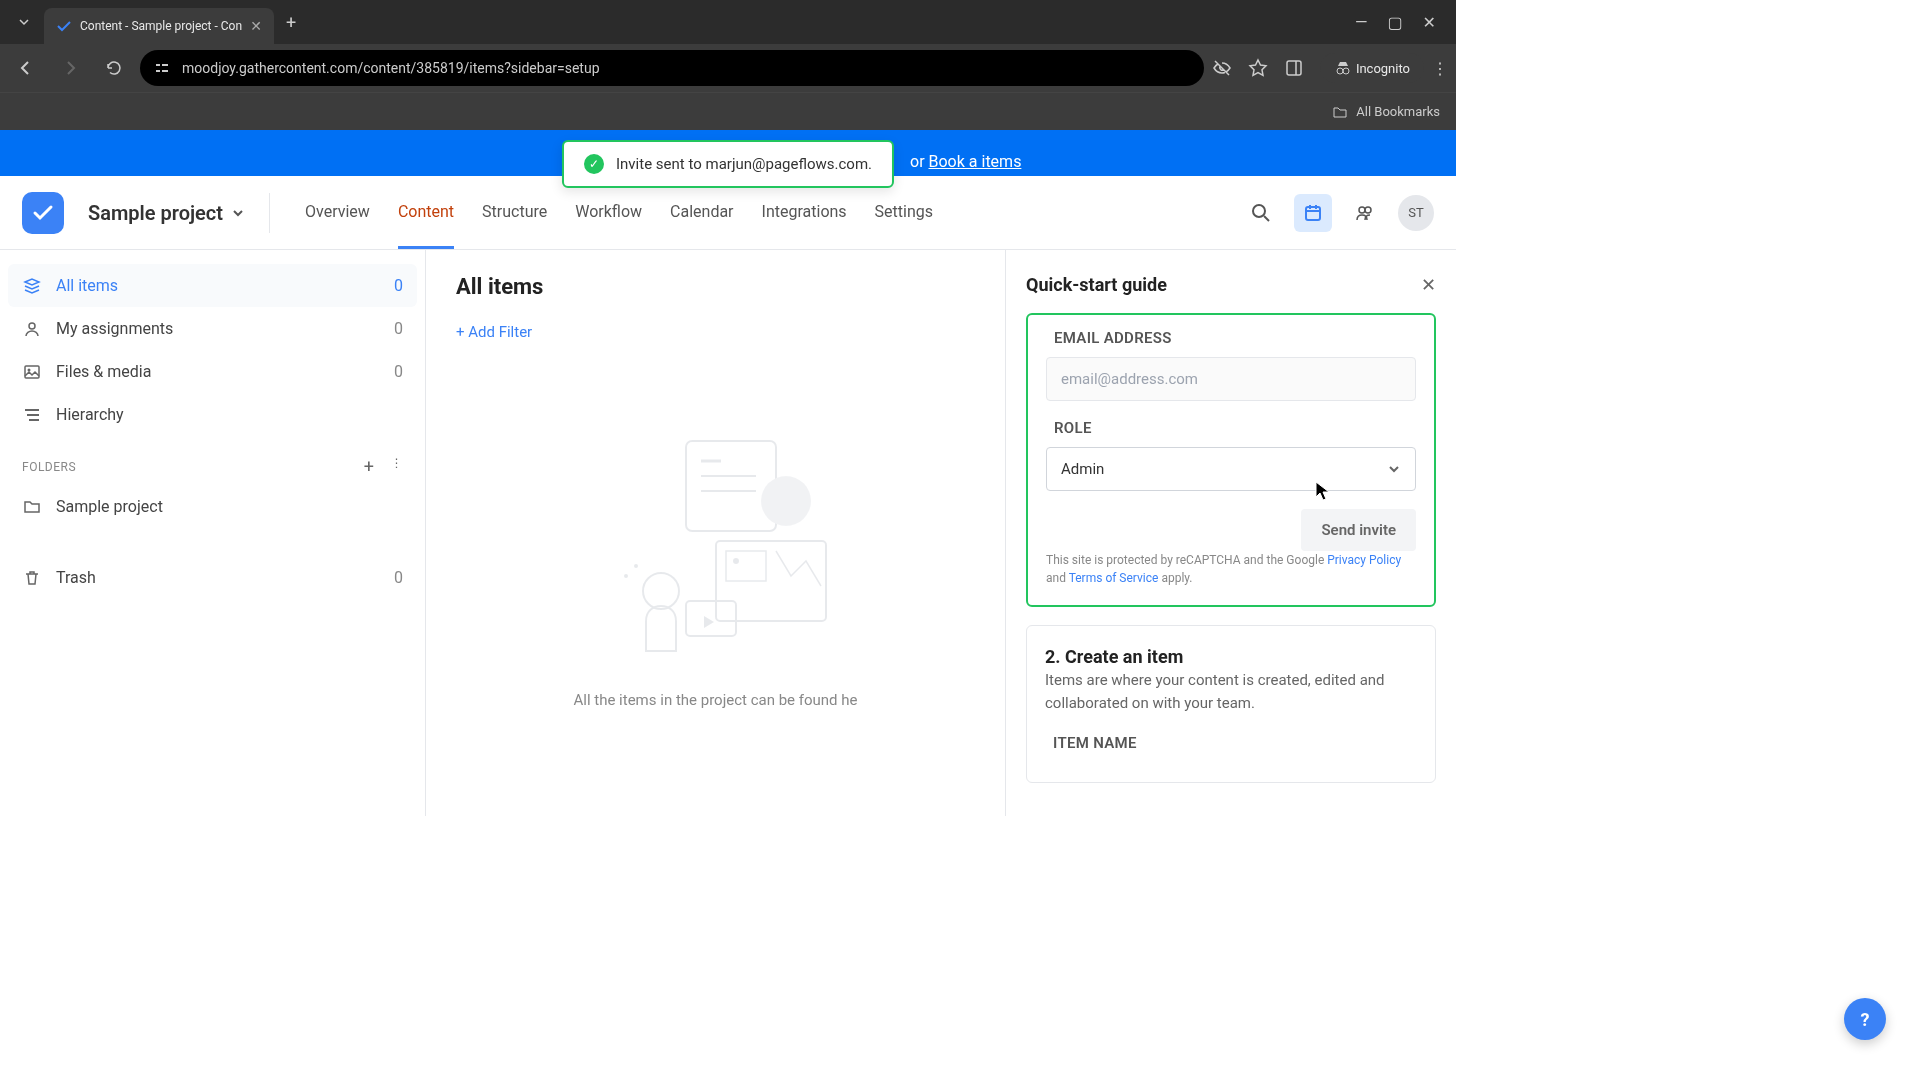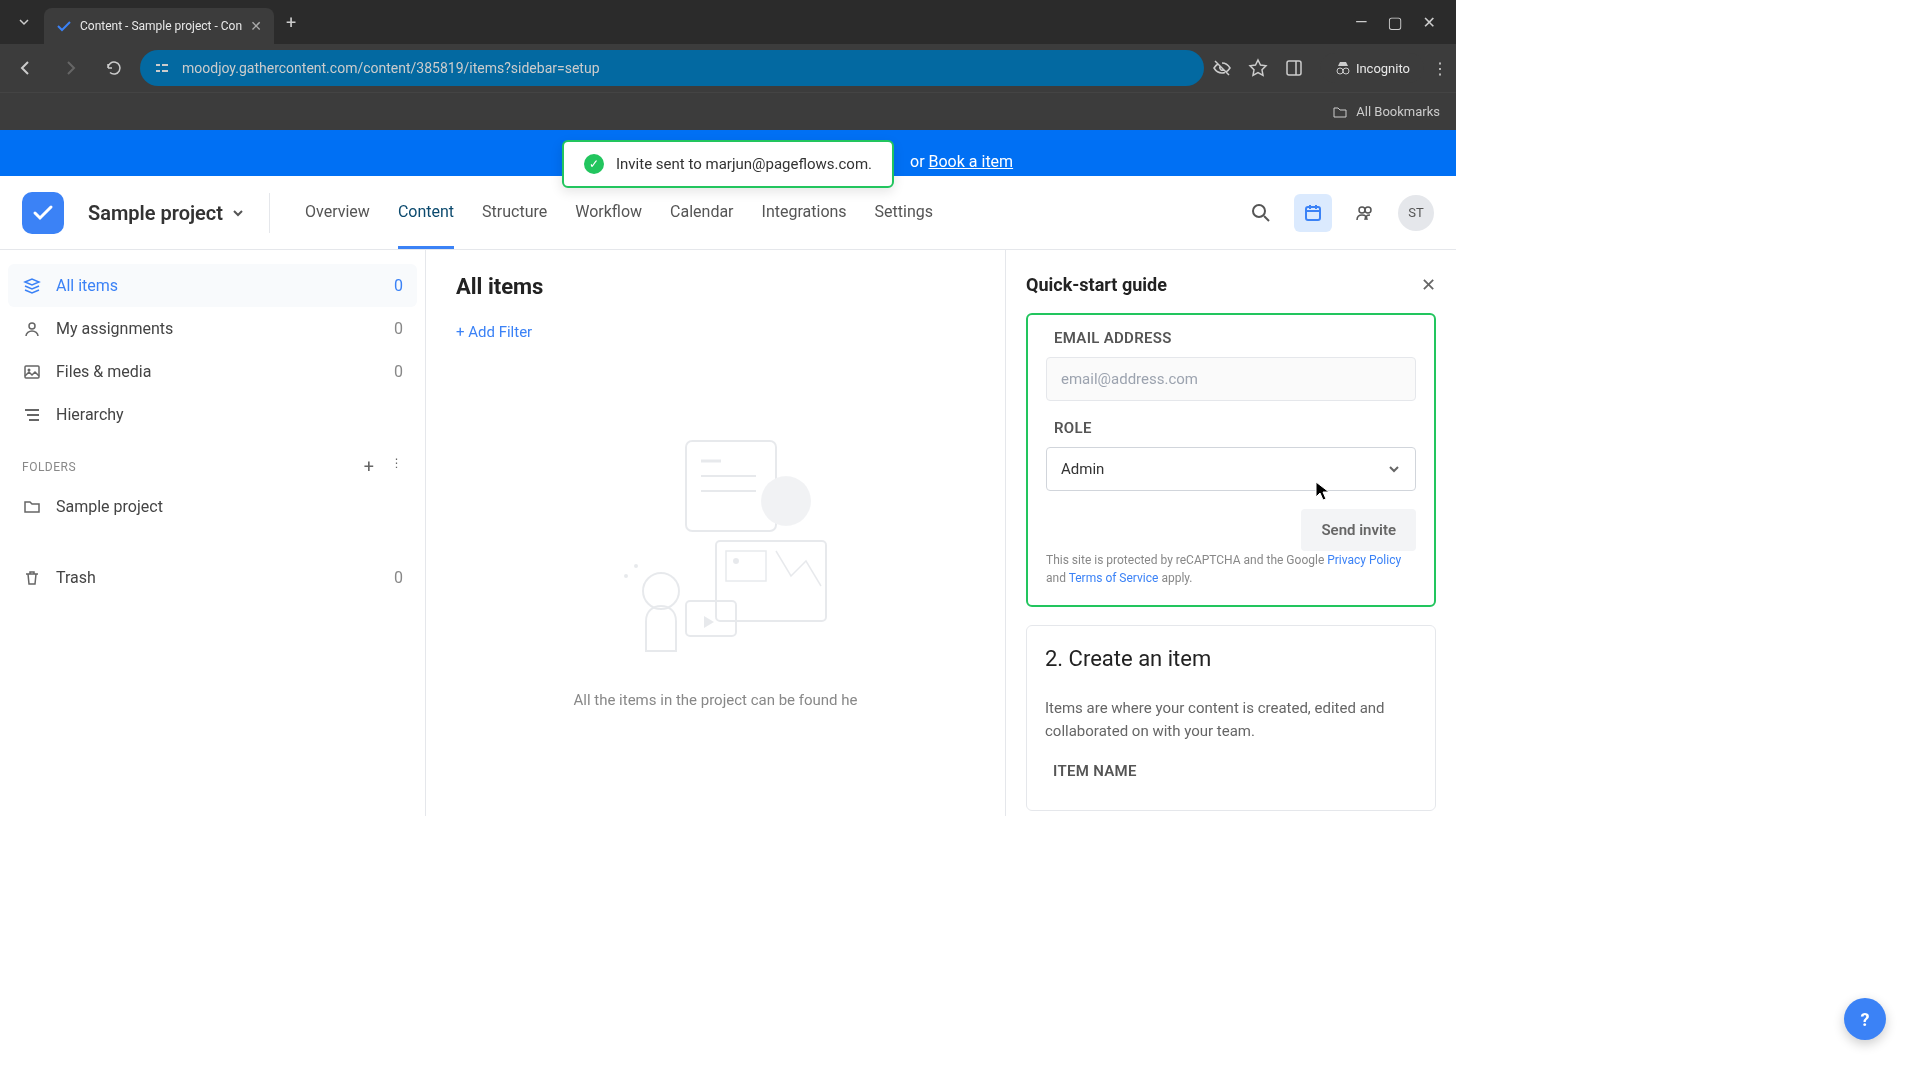--- a/index.html
+++ b/index.html
@@ -12,21 +12,21 @@
 .tab-favicon { width: 16px; height: 16px; display: flex; align-items: center; justify-content: center; }
 .tab-title { color: #e8e8e8; font-size: 12px; flex: 1; white-space: nowrap; overflow: hidden; }
 .tab-close { color: #aaa; font-size: 14px; cursor: pointer; }
 .new-tab { color: #ccc; font-size: 18px; margin-left: 12px; cursor: pointer; }
 .window-controls { margin-left: auto; display: flex; gap: 20px; color: #ccc; padding-right: 12px; }
 .window-controls span { cursor: pointer; }
 
 .url-bar { background: #3c3c3c; height: 48px; display: flex; align-items: center; padding: 0 8px; gap: 8px; }
 .nav-btn { width: 36px; height: 36px; display: flex; align-items: center; justify-content: center; color: #ccc; cursor: pointer; border-radius: 18px; }
 .nav-btn.disabled { color: #666; }
-.url-input { flex: 1; background: #0369a1; border-radius: 20px; height: 36px; display: flex; align-items: center; padding: 16px 14px; color: #ccc; font-size: 14px; gap: 12px; }
+.url-input { flex: 1; background: #000000; border-radius: 20px; height: 36px; display: flex; align-items: center; padding: 16px 14px; color: #ccc; font-size: 14px; gap: 12px; }
 .url-text { flex: 1; }
 .url-actions { display: flex; gap: 16px; align-items: center; color: #ccc; padding-right: 8px; }
 .incognito-badge { background: #3c3c3c; border-radius: 16px; padding: 6px 14px; display: flex; align-items: center; gap: 4px; color: #e8e8e8; font-size: 13px; }
 .kebab { color: #ccc; cursor: pointer; }
 
 .bookmarks-bar { background: #3c3c3c; height: 38px; display: flex; align-items: center; justify-content: flex-end; padding: 0 16px; color: #ccc; font-size: 13px; gap: 8px; border-top: 1px solid #444; }
 
 
 .banner { background: #0070f4; height: 46px; display: flex; align-items: center; justify-content: center; color: #fff; font-size: 16px; gap: 6px; position: relative; }
 
@@ -34,21 +34,21 @@
 .toast { position: absolute; top: 140px; left: 50%; transform: translateX(-50%); background: #fff; border: 2px solid #22c55e; border-radius: 6px; padding: 12px 20px; display: flex; align-items: center; gap: 12px; z-index: 100; box-shadow: 0 4px 12px rgba(0,0,0,0.1); }
 .toast-icon { width: 20px; height: 20px; background: #22c55e; border-radius: 50%; display: flex; align-items: center; justify-content: center; color: #fff; font-size: 12px; }
 .toast-text { color: #333; font-size: 15px; }
 
 
 .app-header { height: 74px; border-bottom: 1px solid #e5e7eb; display: flex; align-items: center; padding: 0 22px; gap: 24px; }
 .logo { width: 42px; height: 42px; background: #3b82f6; border-radius: 10px; display: flex; align-items: center; justify-content: center; }
 .project-name { font-size: 20px; font-weight: 600; color: #333; display: flex; align-items: center; gap: 8px; cursor: pointer; }
 .nav-tabs { display: flex; gap: 28px; margin-left: 11px; height: 100%; align-items: center; }
 .nav-tab { color: #555; font-size: 16px; cursor: pointer; height: 100%; display: flex; align-items: center; border-bottom: 3px solid transparent; }
-.nav-tab.active { color: #0c4a6e; border-bottom-color: #3b82f6; }
+.nav-tab.active { color: #c2410c; border-bottom-color: #3b82f6; }
 .header-right { margin-left: auto; display: flex; gap: 14px; align-items: center; }
 .header-icon { width: 38px; height: 38px; display: flex; align-items: center; justify-content: center; border-radius: 6px; cursor: pointer; color: #555; }
 .header-icon.highlighted { background: #dbeafe; color: #3b82f6; }
 .avatar { width: 36px; height: 36px; border-radius: 50%; background: #e5e7eb; display: flex; align-items: center; justify-content: center; font-size: 13px; color: #555; }
 
 
 .main { display: flex; height: calc(816px - 44px - 48px - 38px - 46px - 74px); justify-content: space-between; }
 .sidebar { width: 426px; border-right: 1px solid #e5e7eb; padding: 14px 8px; overflow-y: auto; }
 .sidebar-item { display: flex; align-items: center; padding: 12px 14px; border-radius: 6px; cursor: pointer; gap: 14px; color: #444; font-size: 16px; }
 .sidebar-item.active { color: #3b82f6; background: #f8fafc; }
@@ -75,21 +75,21 @@
 .step-card { border: 2px solid #22c55e; border-radius: 6px; padding: 14px 18px 18px; margin-bottom: 18px; }
 .form-label { font-size: 15px; font-weight: 600; color: #555; letter-spacing: 0.3px; margin-bottom: 10px; padding-left: 8px; }
 .form-input { width: 100%; border: 1px solid #e5e7eb; border-radius: 4px; padding: 12px 14px; font-size: 15px; color: #333; background: #fafafa; }
 .form-input::placeholder { color: #9ca3af; }
 .form-select { width: 100%; border: 1px solid #d1d5db; border-radius: 4px; padding: 12px 14px; font-size: 15px; color: #333; display: flex; justify-content: space-between; align-items: center; cursor: pointer; margin-top: 6px; }
 .form-group { margin-bottom: 18px; }
 .send-invite { background: #f3f4f6; color: #666; border: none; padding: 12px 20px; border-radius: 4px; font-size: 15px; font-weight: 600; float: right; cursor: pointer; }
 .recaptcha-text { font-size: 12px; color: #888; margin-top: 50px; clear: both; line-height: 1.5; }
 .recaptcha-text a { color: #3b82f6; text-decoration: none; }
 .step-card-2 { border: 1px solid #e5e7eb; border-radius: 6px; padding: 20px 18px; }
-.step-title { font-size: 22px; font-weight: 400; color: #222; margin-bottom: 26px; }
+.step-title { font-size: 18px; font-weight: 700; color: #222; margin-bottom: 2px; }
 .step-desc { color: #666; font-size: 15px; line-height: 1.5; margin-bottom: 20px; }
 
 .help-fab { position: fixed; bottom: 40px; right: 34px; width: 42px; height: 42px; background: #3b82f6; border-radius: 50%; color: #fff; display: flex; align-items: center; justify-content: center; font-size: 18px; font-weight: bold; cursor: pointer; box-shadow: 0 4px 12px rgba(0,0,0,0.2); }
 
 .cursor { position: fixed; top: 481px; left: 1315px; pointer-events: none; z-index: 200; }
 
 svg { display: block; }
 </style>
 </head>
 <body>
@@ -176,21 +176,21 @@
   <span>You only have 1</span>
 </div>
 
 <div class="toast">
   <span class="toast-icon">✓</span>
   <span class="toast-text">Invite sent to marjun@pageflows.com.</span>
 </div>
 
 <div style="position:absolute; top:152px; left:910px; color:#fff; font-size:16px; z-index:50;">
   <span> or </span>
-  <a href="#" style="color:#fff;">Book a item</a>
+  <a href="#" style="color:#fff;">Book a items</a>
 </div>
 
 <div class="app-header">
   <div class="logo">
     <svg width="24" height="24" viewBox="0 0 24 24">
         <path d="M4 12l5 5L20 6" stroke="#fff" stroke-width="3" fill="none" stroke-linecap="round"></path>
       </svg>
   </div>
   <div class="project-name">
     <span>Sample project</span>

